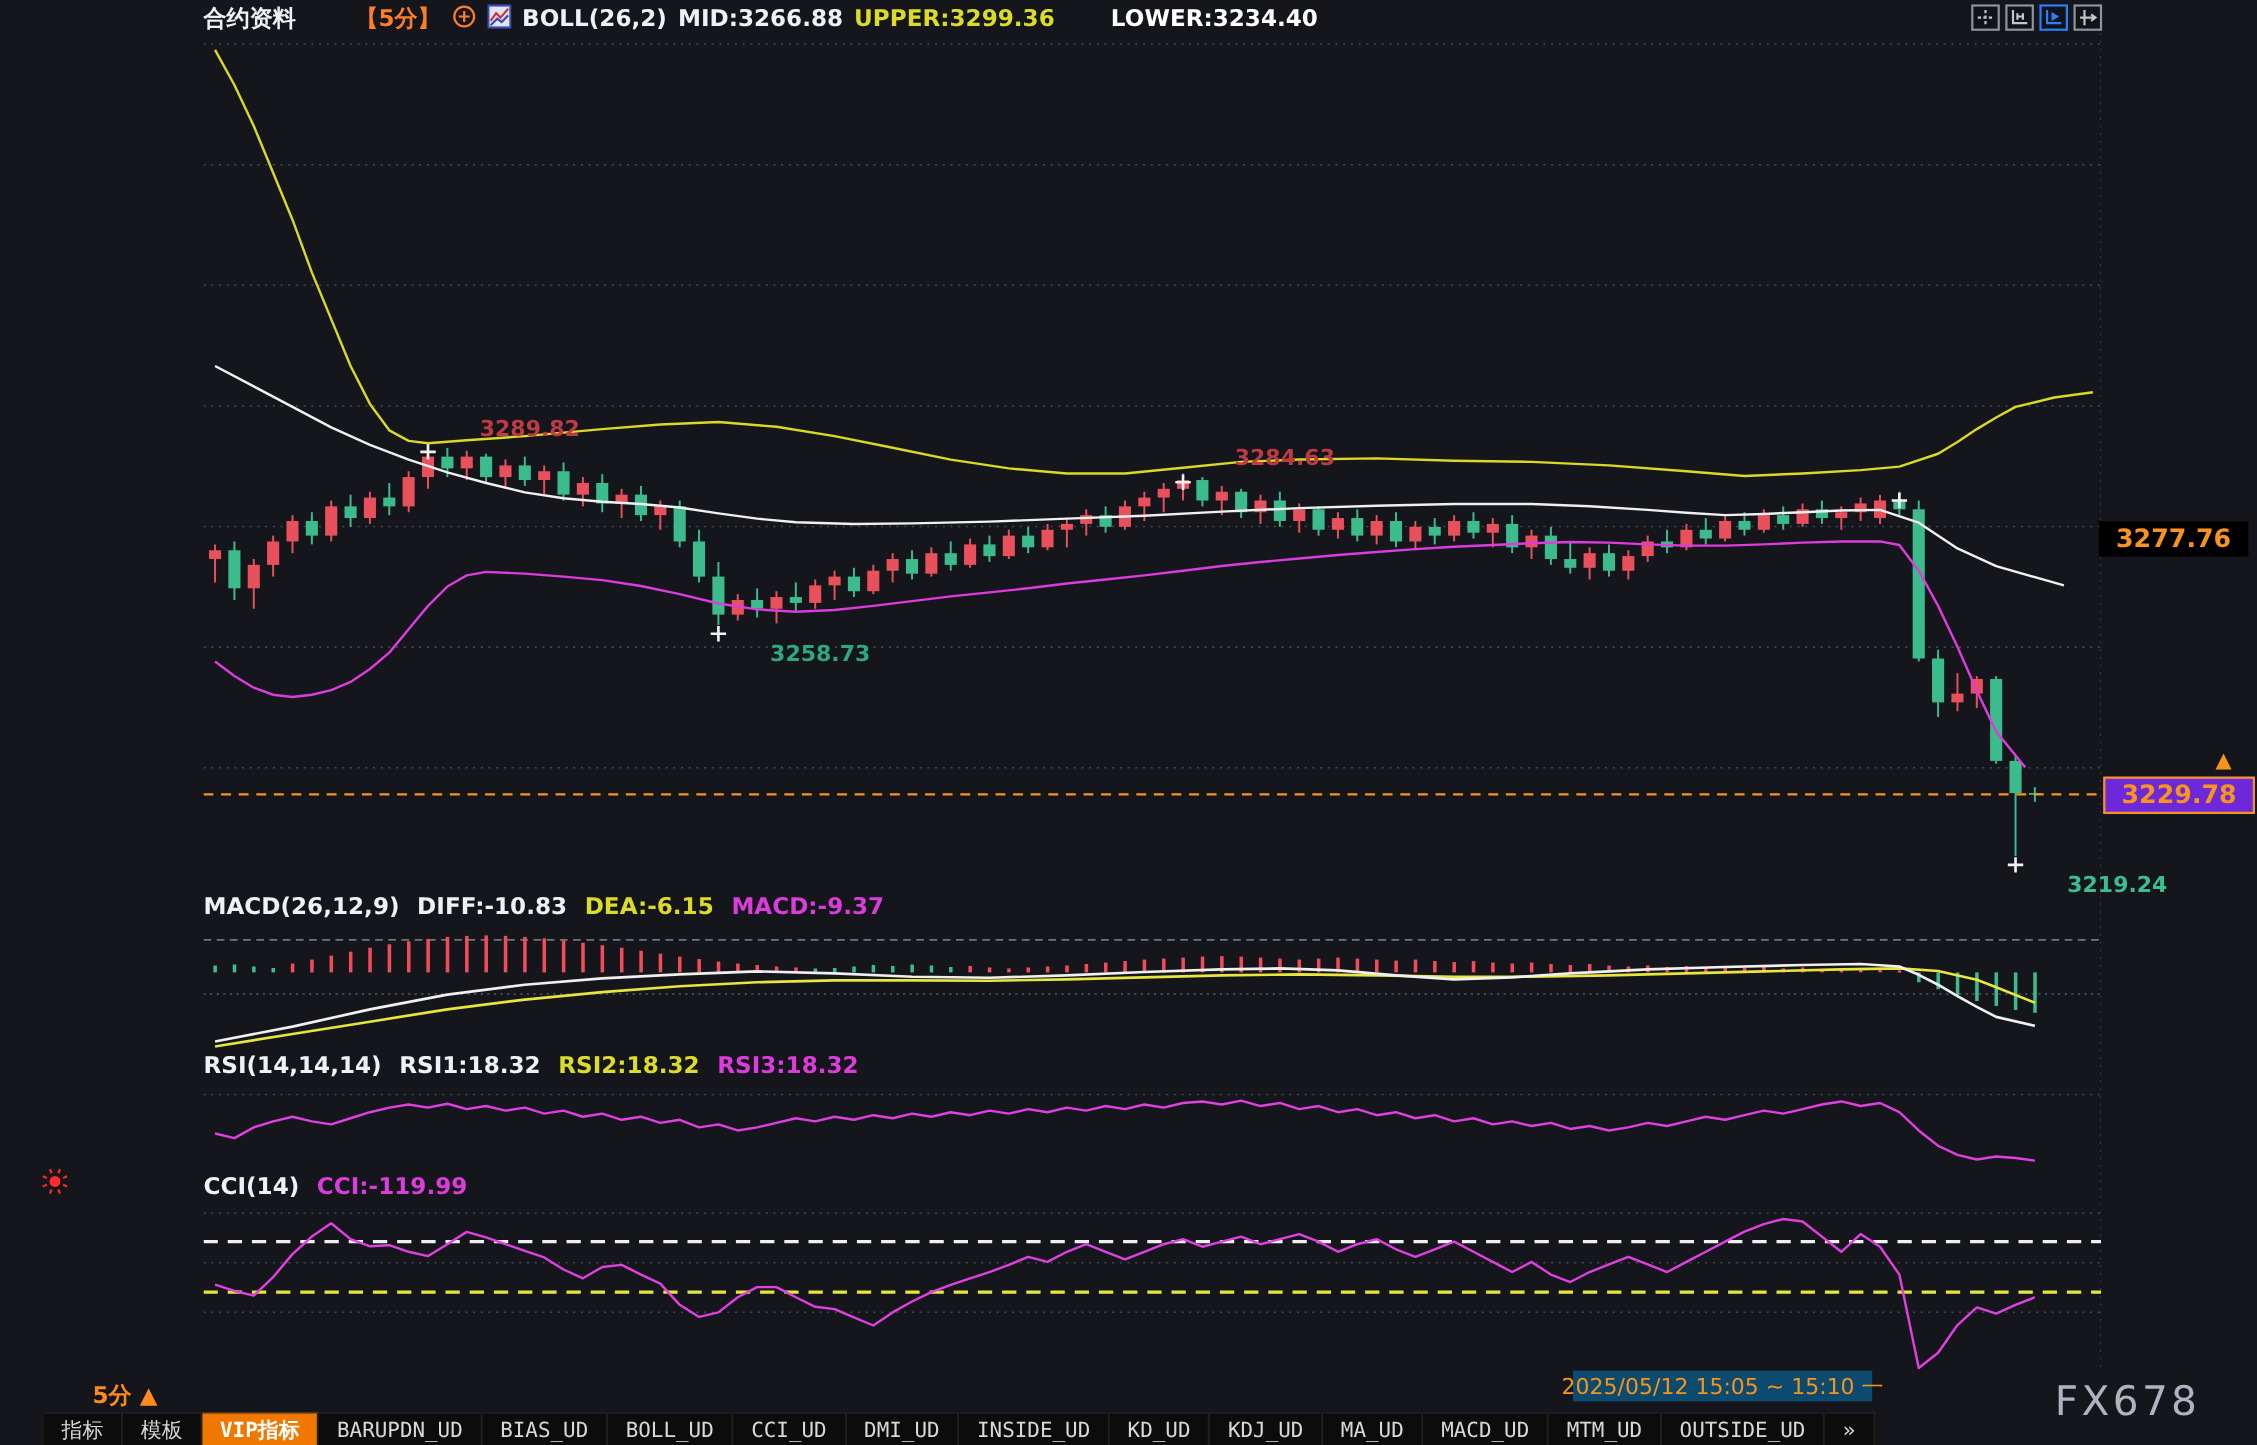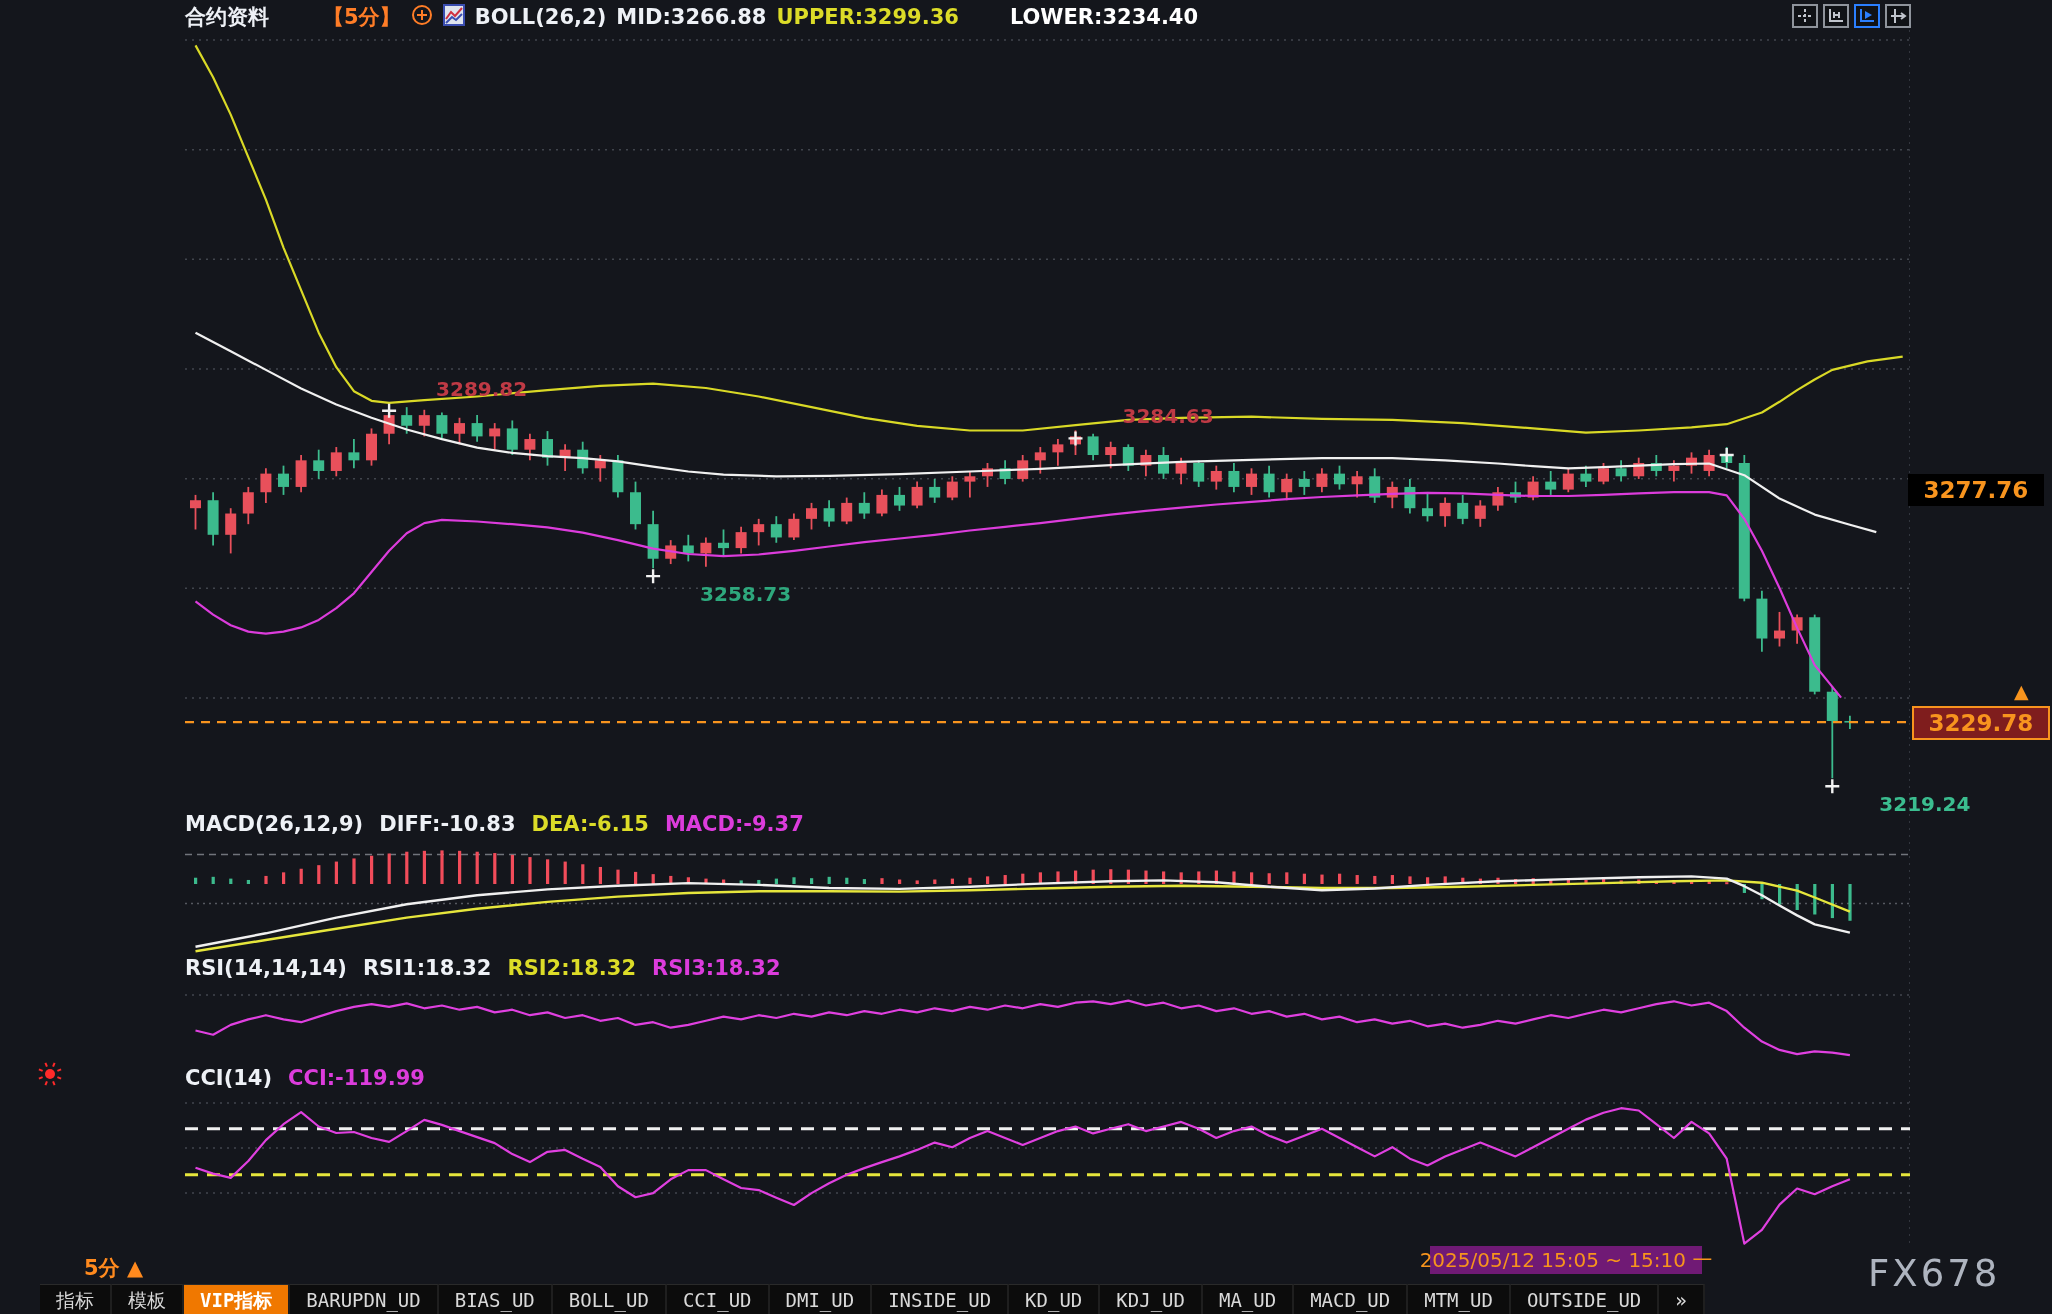--- a/index.html
+++ b/index.html
@@ -30,31 +30,31 @@
   .axlbl.left{width:118px;text-align:right;left:38px;}
   .axlbl.right{left:1922px;text-align:left;}
   
   .panel-hdr{position:absolute;left:185px;display:flex;gap:16px;font-size:21px;font-weight:bold;
              white-space:nowrap;z-index:20;}
   .ph-white{color:#eef1f6;} .ph-yellow{color:#dcdc28;} .ph-magenta{color:#dc3cdc;}
   
   .anno{position:absolute;font-size:20px;font-weight:bold;white-space:nowrap;z-index:15;margin-left:40px;}
   
   #cur-price-tag{position:absolute;left:1912px;width:134px;height:30px;border:2px solid #f8941e;
-                 background:#7f1d1d;color:#f8941e;font-size:23px;font-weight:bold;
+                 background:#6d28d9;color:#f8941e;font-size:23px;font-weight:bold;
                  display:flex;align-items:center;justify-content:center;z-index:25;}
   #cur-price-arrow{position:absolute;left:2014px;color:#f8941e;font-size:19px;line-height:14px;z-index:26;text-align:center;}
   #last-price-tag{position:absolute;left:1908px;top:474px;width:136px;height:32px;background:#000;
                   color:#f8941e;font-size:23px;font-weight:bold;display:flex;align-items:center;
                   justify-content:center;z-index:25;}
   
   #bottom-strip{position:absolute;left:30px;top:1250px;width:2022px;height:34px;background:#17191f;}
   #bottom-strip-light{position:absolute;left:30px;top:1250px;width:540px;height:34px;background:#1e2129;}
   #period-label{position:absolute;left:84px;top:1254px;color:#ff8a1e;font-size:21px;font-weight:bold;z-index:10;}
-  #timestamp-box{position:absolute;left:1430px;top:1246px;width:272px;height:28px;background:#701a75;
+  #timestamp-box{position:absolute;left:1430px;top:1246px;width:272px;height:28px;background:#0c4a6e;
                  color:#f7941d;font-size:20px;display:flex;align-items:center;justify-content:center;
                  white-space:nowrap;z-index:12;}
   #watermark{position:absolute;left:1868px;top:1252px;color:#aeb4bf;font-size:37px;
              letter-spacing:3px;z-index:12;}
   #tabs-row{position:absolute;left:40px;top:1284px;height:30px;display:flex;z-index:10;}
   .tab{height:30px;line-height:30px;padding:0 16px;background:#0c0c0c;color:#d9d9d9;font-size:19px;
        font-family:"DejaVu Sans Mono","DejaVu Sans",monospace;border-right:2px solid #1f1f1f;
        border-top:1px solid #2a2a2a;cursor:pointer;white-space:nowrap;}
   .tab.active{background:#f07800;color:#ffffff;font-weight:bold;}
   #chart-svg{position:absolute;left:0;top:0;z-index:5;}

